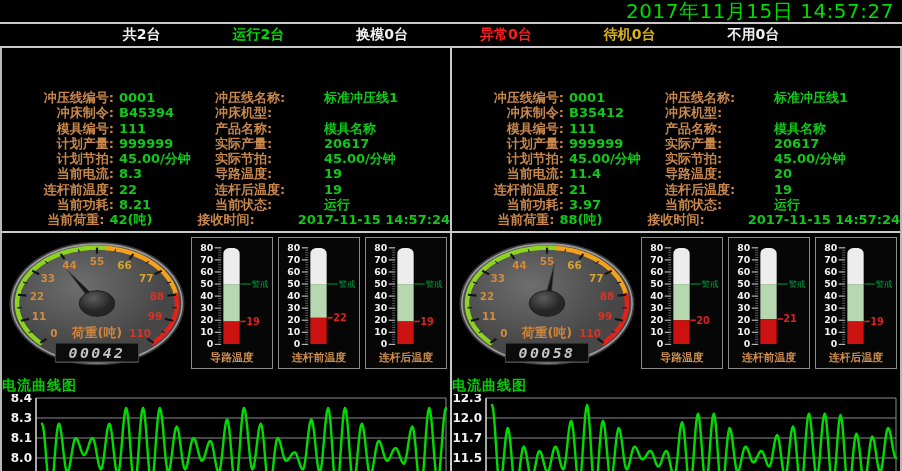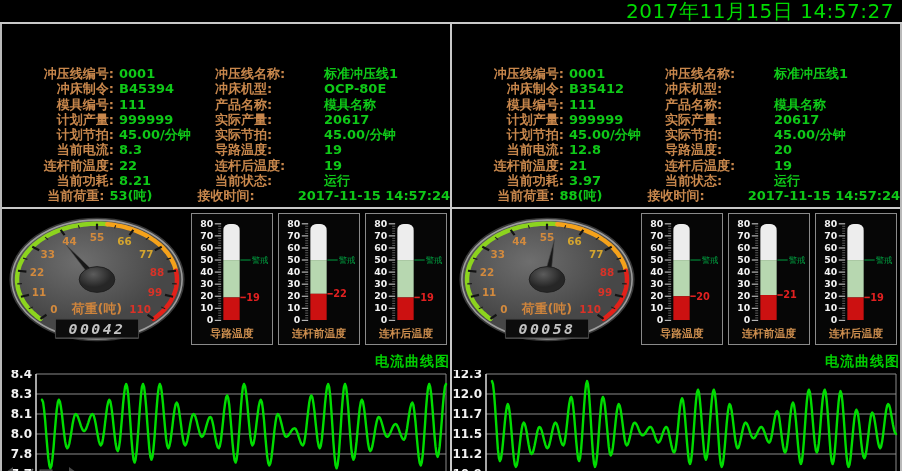--- a/index.html
+++ b/index.html
@@ -27,50 +27,57 @@
   .lbl{color:var(--c-label,#c8874c);}
   .val{color:var(--c-value,#0fc818);}
   
   .gauges{height:142px;display:flex;align-items:flex-start;}
   .dial-wrap{width:188px;flex:0 0 188px;padding-top:1px;padding-left:1px;}
   .thermo-row{display:flex;gap:5px;margin-top:4px;}
   .thermo-box{width:80px;height:130px;border:1px solid #8a8a8a;background:#060606;box-sizing:content-box;}
   .thermo-box svg{display:block;}
   
   .chart-sec{height:136px;position:relative;padding-top:3px;box-sizing:border-box;}
-  .chart-title{text-align:right;font-size:14px;font-weight:bold;height:16px;line-height:15px;
-               color:var(--c-title,#00ce00);letter-spacing:1px;padding-left:12px;}
+  .chart-title{text-align:left;font-size:14px;font-weight:bold;height:16px;line-height:15px;
+               color:var(--c-title,#00ce00);letter-spacing:1px;}
   .chart-host svg{display:block;}
   .chart-toolbar{position:absolute;left:2px;bottom:2px;z-index:3;}
 </style>
 </head>
 <body>
 
 <div class="screen">
 
   <div class="topbar">
     <span class="datetime">2017年11月15日 14:57:27</span>
   </div>
 
+  <div class="statusbar">
+    <span class="status-item" style="color: rgb(242, 242, 242);">共2台</span>
+    <span class="status-item" style="color: rgb(0, 220, 0);">运行2台</span>
+    <span class="status-item" style="color: rgb(242, 242, 242);">换模0台</span>
+    <span class="status-item" style="color: rgb(255, 30, 30);">异常0台</span>
+    <span class="status-item" style="color: rgb(217, 180, 25);">待机0台</span>
+    <span class="status-item" style="color: rgb(242, 242, 242);">不用0台</span>
+  </div>
 
   <div class="main">
 
     <div class="half machine-half">
       <div class="info">
           <div class="info-row">
             <span class="cell-l1 lbl">冲压线编号:</span>
             <span class="cell-v1 val">0001</span>
             <span class="cell-l2 lbl">冲压线名称:</span>
             <span class="cell-v2 val">标准冲压线1</span>
           </div>
           <div class="info-row">
             <span class="cell-l1 lbl">冲床制令:</span>
             <span class="cell-v1 val">B45394</span>
             <span class="cell-l2 lbl">冲床机型:</span>
-            <span class="cell-v2 val">OCP-80E</span>
           </div>
           <div class="info-row">
             <span class="cell-l1 lbl">模具编号:</span>
             <span class="cell-v1 val">111</span>
             <span class="cell-l2 lbl">产品名称:</span>
             <span class="cell-v2 val">模具名称</span>
           </div>
           <div class="info-row">
             <span class="cell-l1 lbl">计划产量:</span>
             <span class="cell-v1 val">999999</span>
@@ -96,21 +103,21 @@
             <span class="cell-v2 val">19</span>
           </div>
           <div class="info-row">
             <span class="cell-l1 lbl">当前功耗:</span>
             <span class="cell-v1 val">8.21</span>
             <span class="cell-l2 lbl">当前状态:</span>
             <span class="cell-v2 val">运行</span>
           </div>
           <div class="info-row">
             <span class="cell-l1 lbl">当前荷重:</span>
-            <span class="cell-v1 val">53(吨)</span>
+            <span class="cell-v1 val">42(吨)</span>
             <span class="cell-l2 lbl">接收时间:</span>
             <span class="cell-v2 val">2017-11-15 14:57:24</span>
           </div>
         </div>
       <div class="gauges">
         <div class="dial-wrap"><svg viewBox="0 0 190 140" width="188" height="139">
               <defs>
                 <radialGradient id="face0" cx="40%" cy="35%">
                   <stop offset="0%" stop-color="#6e6e6e"></stop>
                   <stop offset="100%" stop-color="#474747"></stop>
@@ -434,21 +441,21 @@
             <span class="cell-v2 val">20617</span>
           </div>
           <div class="info-row">
             <span class="cell-l1 lbl">计划节拍:</span>
             <span class="cell-v1 val">45.00/分钟</span>
             <span class="cell-l2 lbl">实际节拍:</span>
             <span class="cell-v2 val">45.00/分钟</span>
           </div>
           <div class="info-row">
             <span class="cell-l1 lbl">当前电流:</span>
-            <span class="cell-v1 val">12.8</span>
+            <span class="cell-v1 val">11.4</span>
             <span class="cell-l2 lbl">导路温度:</span>
             <span class="cell-v2 val">20</span>
           </div>
           <div class="info-row">
             <span class="cell-l1 lbl">连杆前温度:</span>
             <span class="cell-v1 val">21</span>
             <span class="cell-l2 lbl">连杆后温度:</span>
             <span class="cell-v2 val">19</span>
           </div>
           <div class="info-row">

